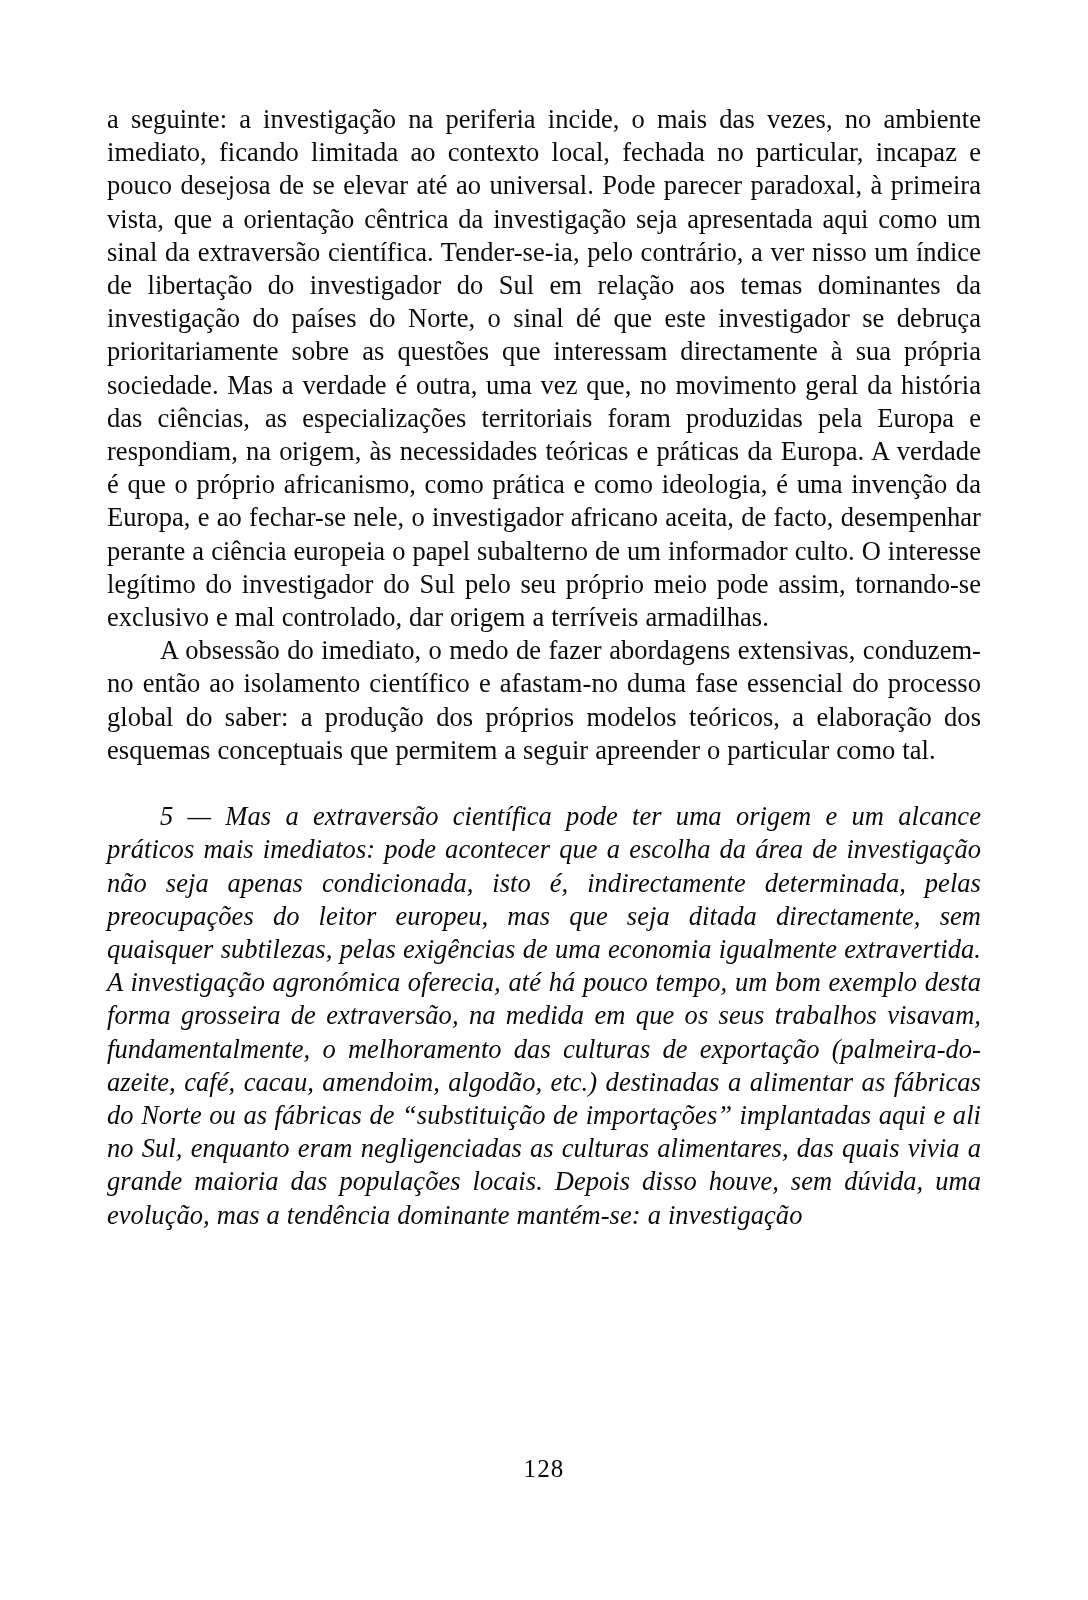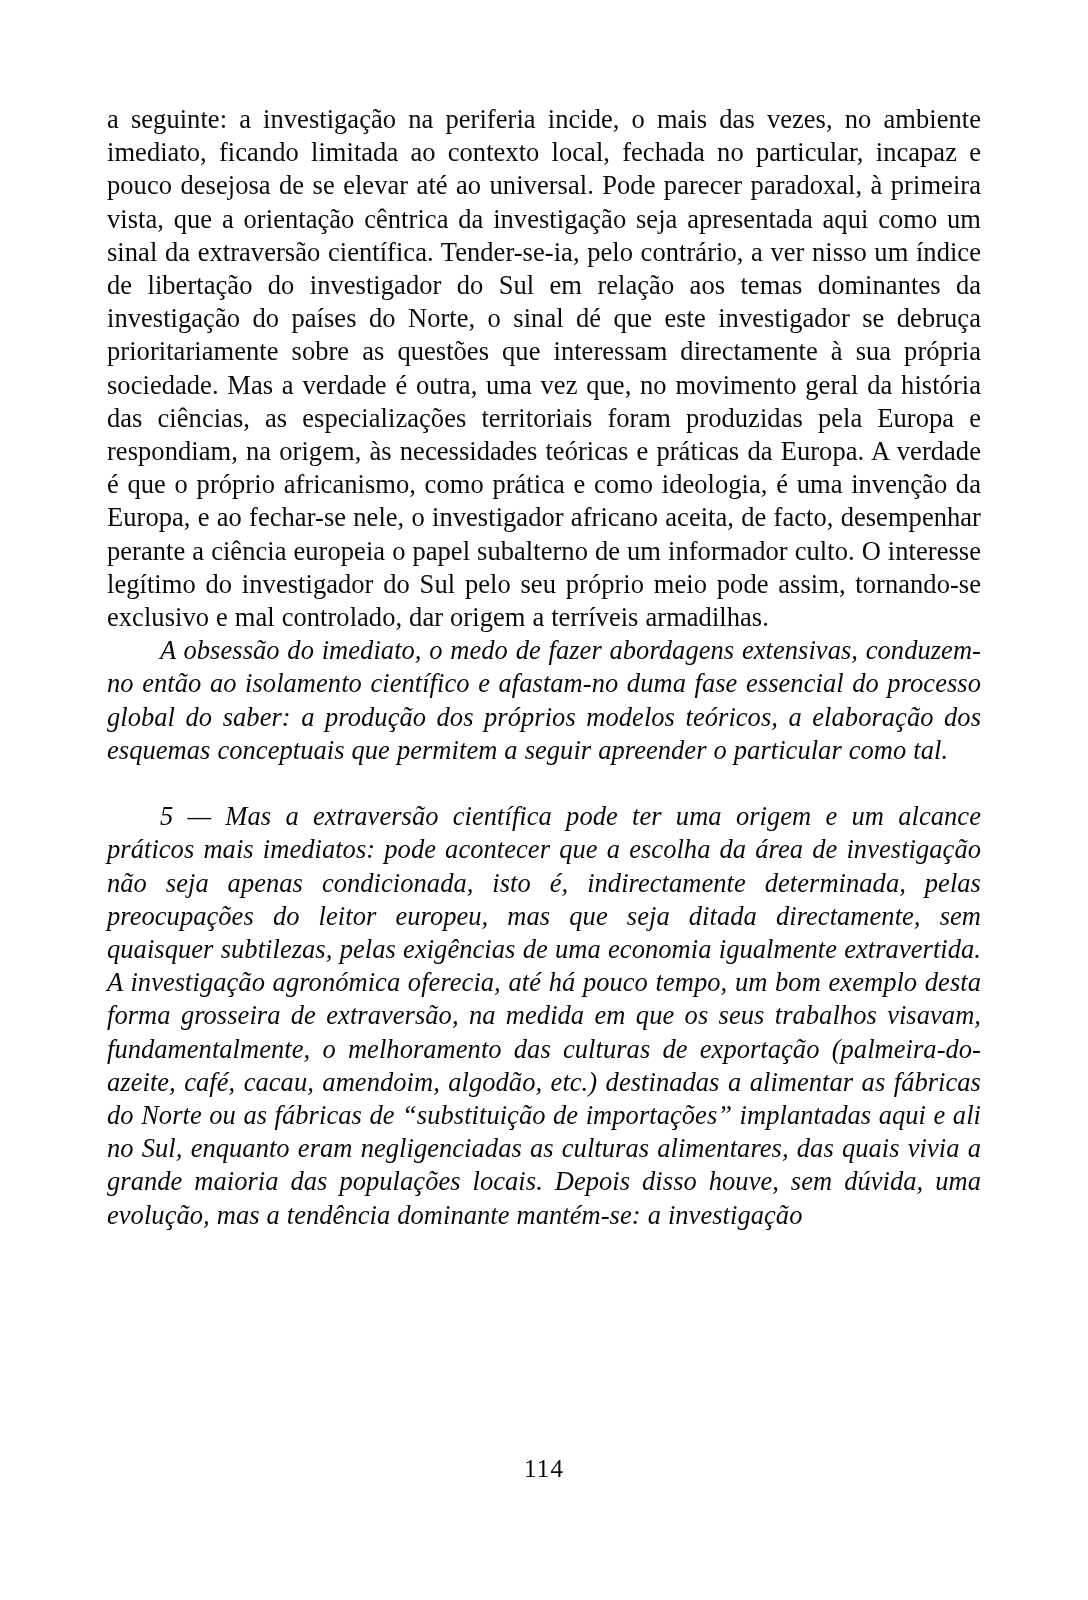--- a/index.html
+++ b/index.html
@@ -38,21 +38,20 @@
     text-justify: inter-word;
     font-size: 26.5px;
     line-height: 33.2px;
     letter-spacing: 0.05px;
     word-spacing: 0.3px;
     hyphens: none;
   }
 
   .para.indent {
     text-indent: 2.0em;
-    font-style: italic;
   }
 
   .para.cont {
     text-indent: 0;
   }
 
   .section-gap {
     height: 33.2px;
   }
 
@@ -84,15 +83,15 @@
     <p class="para cont">a seguinte: a investigação na periferia incide, o mais das vezes, no ambiente imediato, ficando limitada ao contexto local, fechada no particular, incapaz e pouco desejosa de se elevar até ao universal. Pode parecer paradoxal, à primeira vista, que a orientação cêntrica da investigação seja apresentada aqui como um sinal da extraversão científica. Tender-se-ia, pelo contrário, a ver nisso um índice de libertação do investigador do Sul em relação aos temas dominantes da investigação do países do Norte, o sinal dé que este investigador se debruça prioritariamente sobre as questões que interessam directamente à sua própria sociedade. Mas a verdade é outra, uma vez que, no movimento geral da história das ciências, as especializações territoriais foram produzidas pela Europa e respondiam, na origem, às necessidades teóricas e práticas da Europa. A verdade é que o próprio africanismo, como prática e como ideologia, é uma invenção da Europa, e ao fechar-se nele, o investigador africano aceita, de facto, desempenhar perante a ciência europeia o papel subalterno de um informador culto. O interesse legítimo do investigador do Sul pelo seu próprio meio pode assim, tornando-se exclusivo e mal controlado, dar origem a terríveis armadilhas.</p>
 
     <p class="para indent">A obsessão do imediato, o medo de fazer abordagens extensivas, conduzem-no então ao isolamento científico e afastam-no duma fase essencial do processo global do saber: a produção dos próprios modelos teóricos, a elaboração dos esquemas conceptuais que permitem a seguir apreender o particular como tal.</p>
 
     <div class="section-gap"></div>
 
     <p class="para section">5 — Mas a extraversão científica pode ter uma origem e um alcance práticos mais imediatos: pode acontecer que a escolha da área de investigação não seja apenas condicionada, isto é, indirectamente determinada, pelas preocupações do leitor europeu, mas que seja ditada directamente, sem quaisquer subtilezas, pelas exigências de uma economia igualmente extravertida. A investigação agronómica oferecia, até há pouco tempo, um bom exemplo desta forma grosseira de extraversão, na medida em que os seus trabalhos visavam, fundamentalmente, o melhoramento das culturas de exportação (palmeira-do-azeite, café, cacau, amendoim, algodão, etc.) destinadas a alimentar as fábricas do Norte ou as fábricas de “substituição de importações” implantadas aqui e ali no Sul, enquanto eram negligenciadas as culturas alimentares, das quais vivia a grande maioria das populações locais. Depois disso houve, sem dúvida, uma evolução, mas a tendência dominante mantém-se: a investigação</p>
 
   </div>
 
-  <div class="page-number">114</div>
+  <div class="page-number">128</div>
 
 </div>
 
 </body></html>

